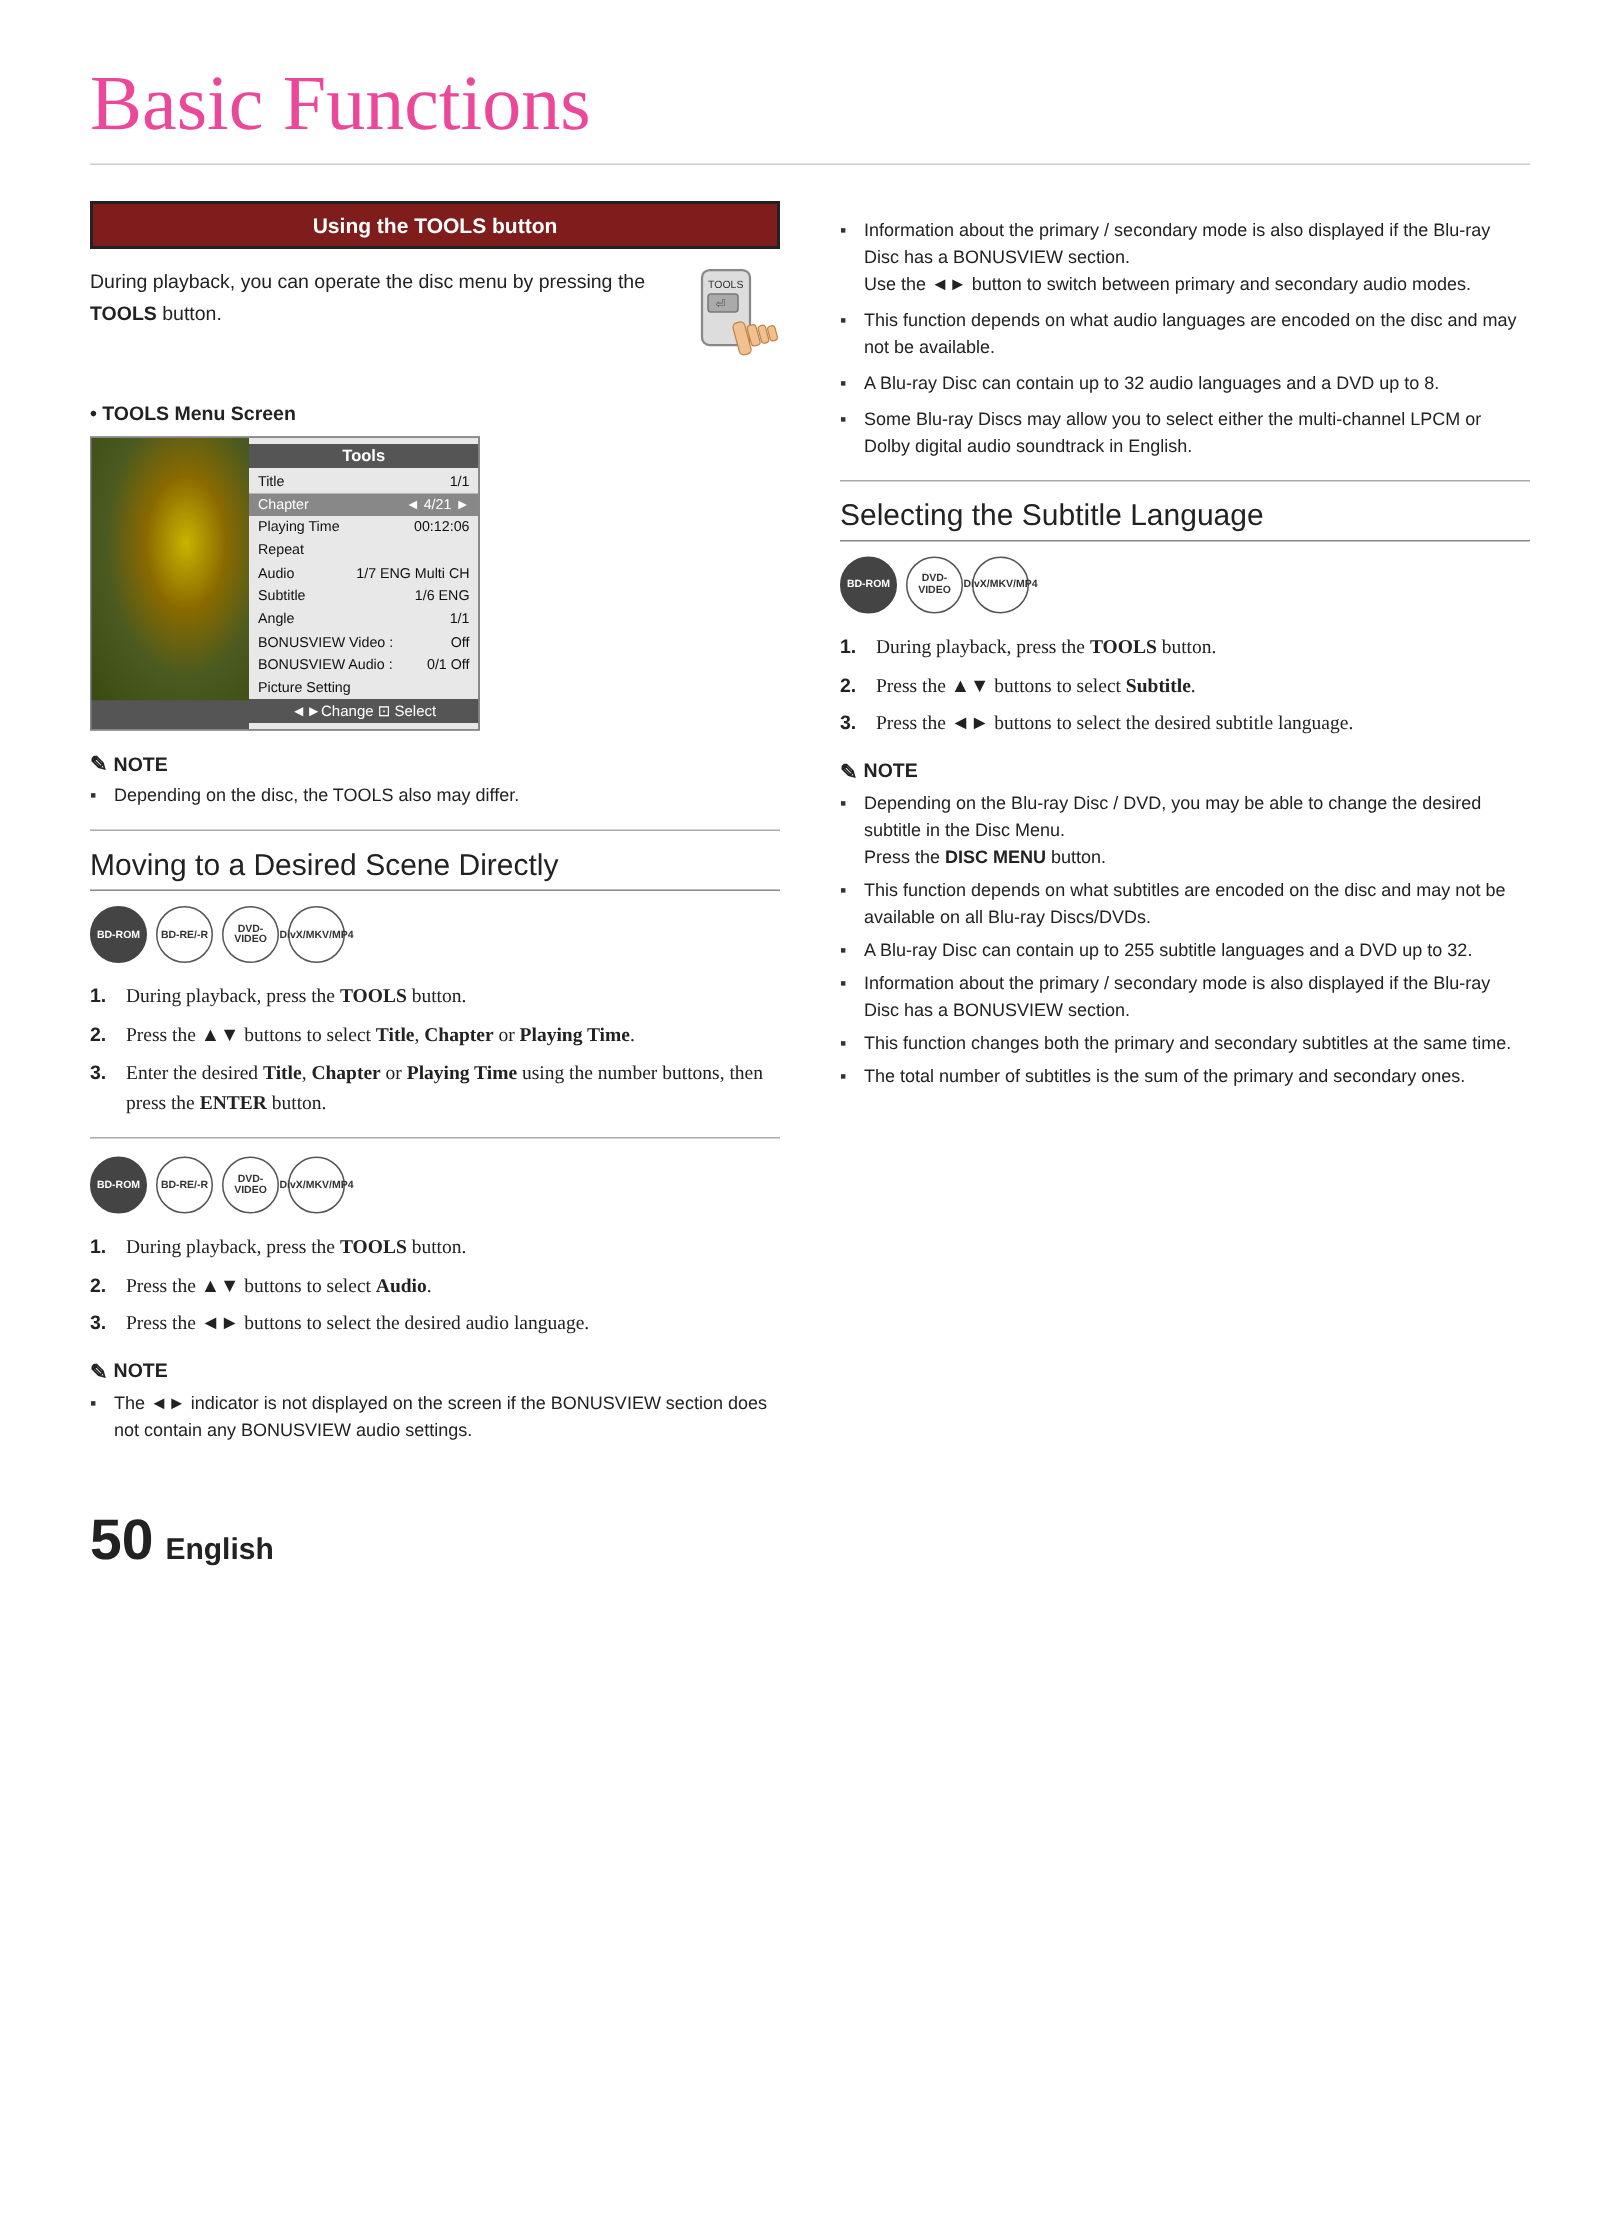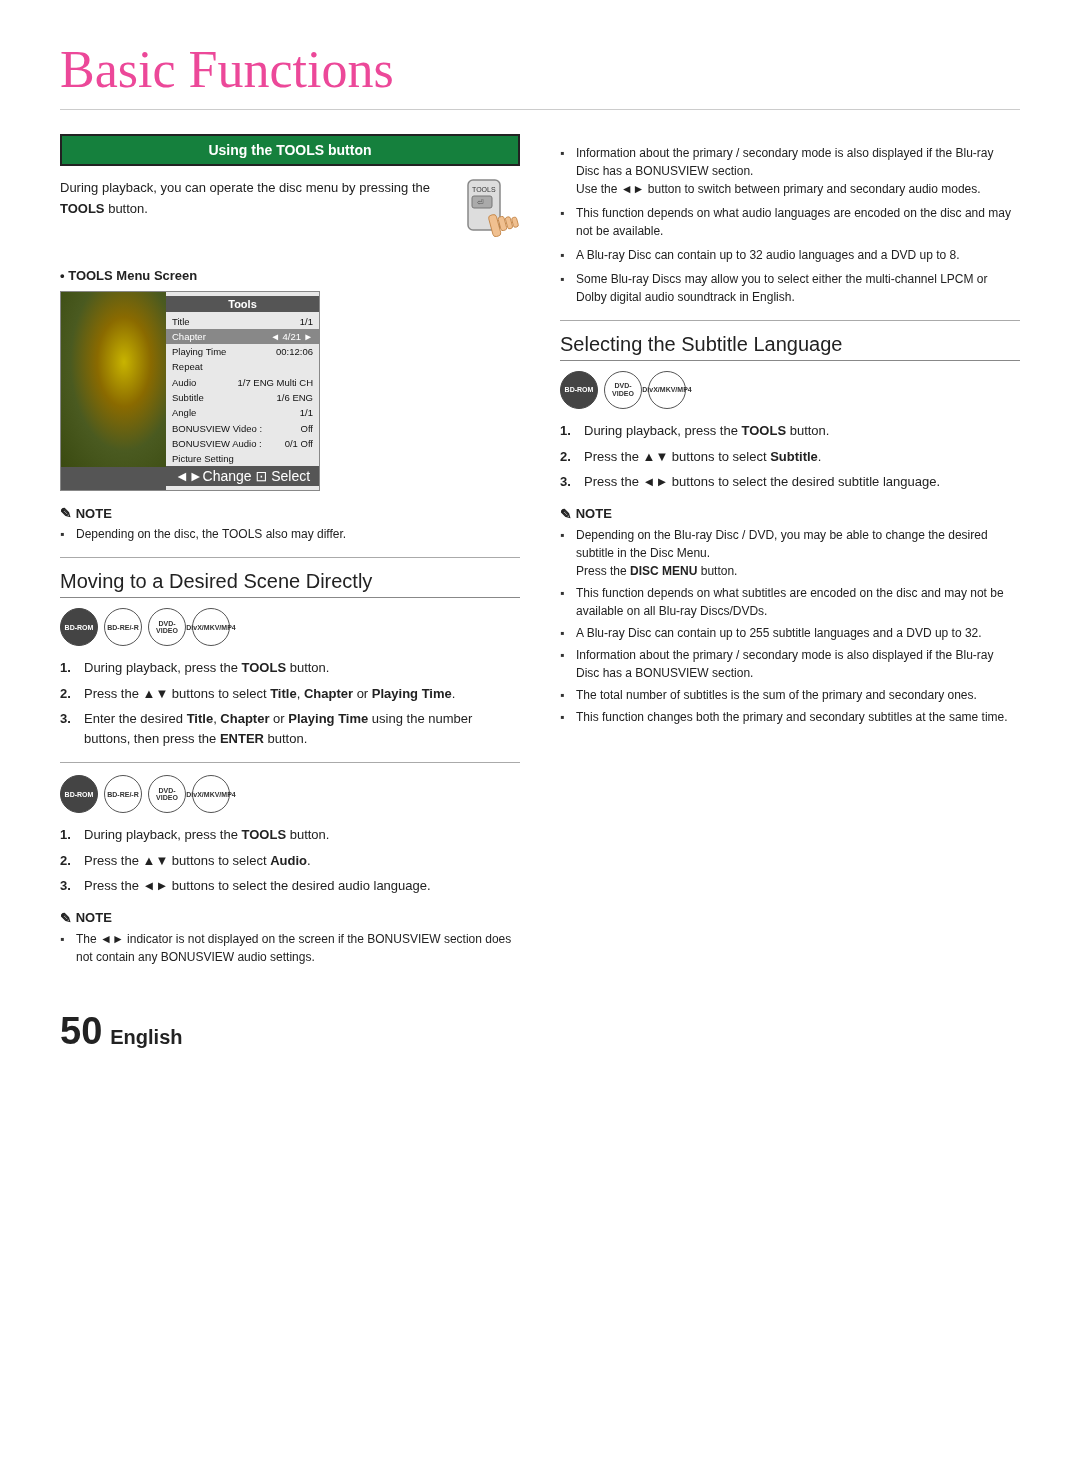--- a/index.html
+++ b/index.html
@@ -28,21 +28,21 @@
     .col-left {
       flex: 1;
       max-width: 460px;
     }
     .col-right {
       flex: 1;
       max-width: 460px;
     }
     .tools-box {
       border: 2px solid #222;
-      background: #15803d;
+      background: #7f1d1d;
       color: #fff;
       text-align: center;
       padding: 6px 10px;
       font-weight: bold;
       font-size: 14px;
       margin-bottom: 12px;
     }
     .tools-intro {
       display: flex;
       align-items: flex-start;
@@ -113,21 +113,21 @@
       color: #111;
     }
     .tools-menu-row.highlighted {
       background: #888;
       color: #fff;
     }
     .tools-menu-footer {
       background: #555;
       color: #fff;
       text-align: center;
-      font-size: 14px;
+      font-size: 10px;
       padding: 2px 4px;
     }
     .note-block {
       margin: 10px 0 14px 0;
     }
     .note-label {
       font-size: 13px;
       font-weight: bold;
       margin-bottom: 4px;
       display: flex;
@@ -194,20 +194,21 @@
       font-size: 13px;
       line-height: 1.5;
     }
     .step-num {
       font-weight: bold;
       flex-shrink: 0;
       min-width: 18px;
     }
     .step-text {
       flex: 1;
+      font-family: Liberation Serif, serif;
     }
     strong { font-weight: bold; }
     .page-footer {
       margin-top: 30px;
       font-size: 20px;
       font-weight: bold;
       display: flex;
       align-items: baseline;
       gap: 8px;
     }
@@ -429,22 +430,22 @@
 
     <div class="note-block">
       <div class="note-label">
         <span class="note-icon">✎</span>
         <span>NOTE</span>
       </div>
       <div class="note-item">Depending on the Blu-ray Disc / DVD, you may be able to change the desired subtitle in the Disc Menu.<br>Press the <strong>DISC MENU</strong> button.</div>
       <div class="note-item">This function depends on what subtitles are encoded on the disc and may not be available on all Blu-ray Discs/DVDs.</div>
       <div class="note-item">A Blu-ray Disc can contain up to 255 subtitle languages and a DVD up to 32.</div>
       <div class="note-item">Information about the primary / secondary mode is also displayed if the Blu-ray Disc has a BONUSVIEW section.</div>
+      <div class="note-item">This function changes both the primary and secondary subtitles at the same time.</div>
       <div class="note-item">The total number of subtitles is the sum of the primary and secondary ones.</div>
-      <div class="note-item">This function changes both the primary and secondary subtitles at the same time.</div>
     </div>
 
   </div>
 </div>
 
 <div class="page-footer">
   <span class="page-num">50</span>
   <span>English</span>
 </div>
 

